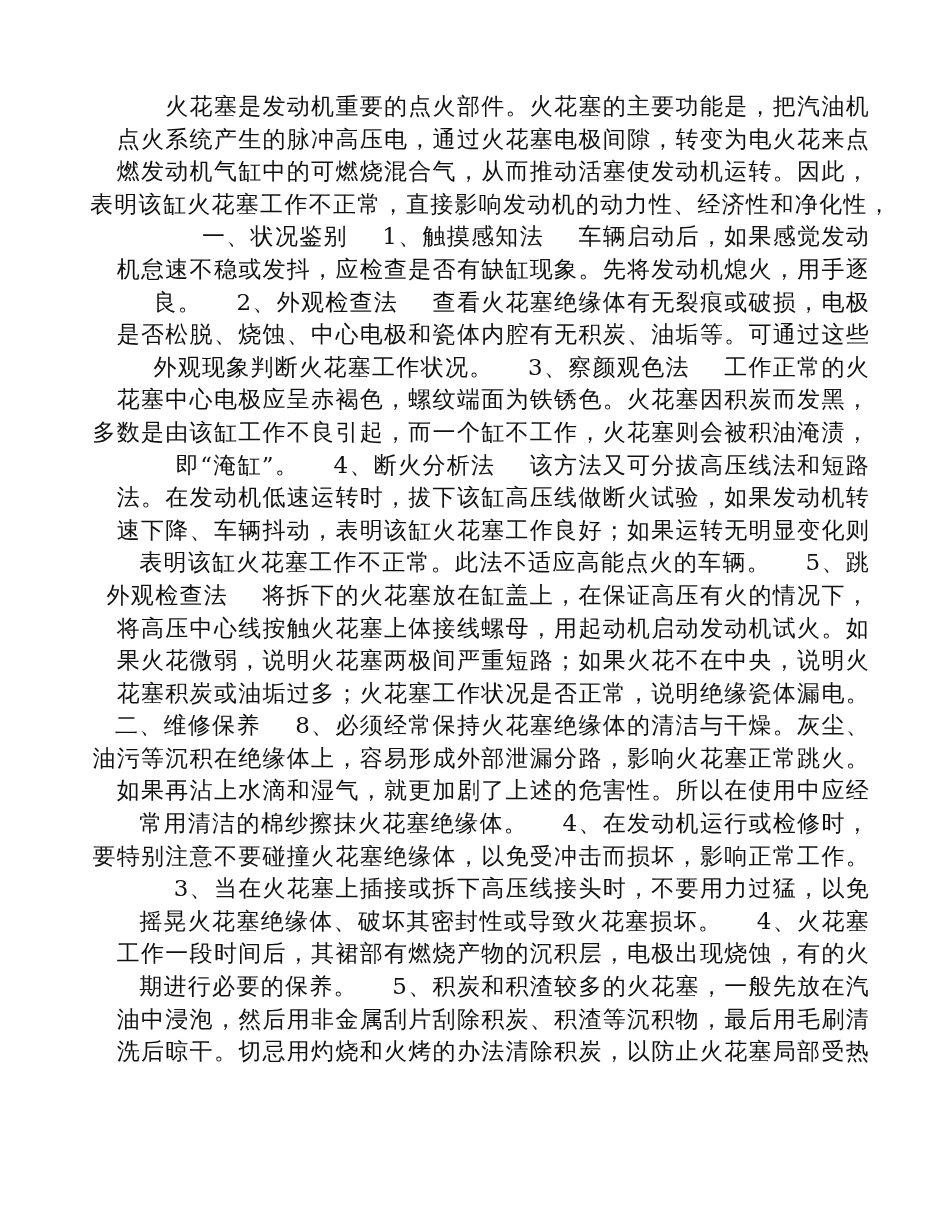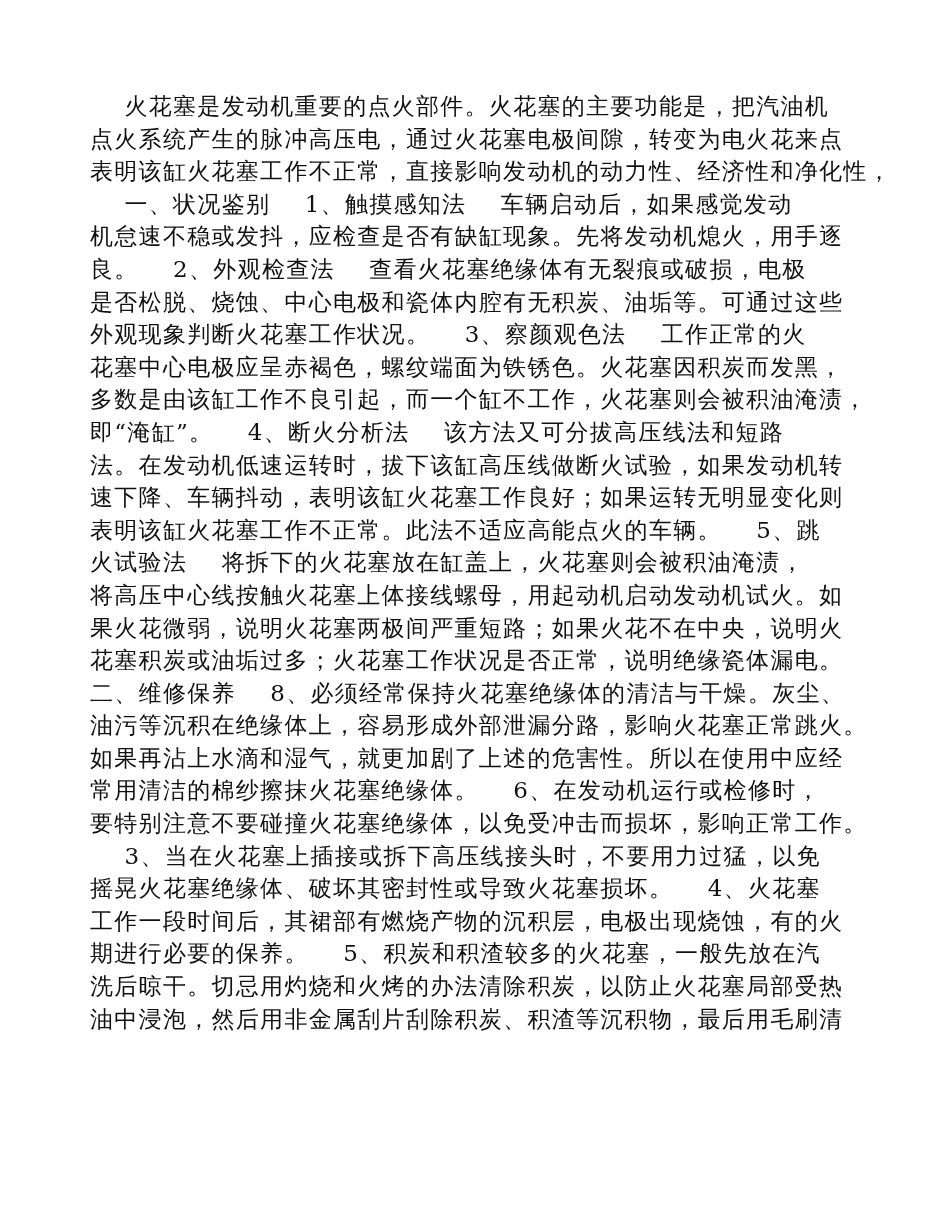--- a/index.html
+++ b/index.html
@@ -13,20 +13,21 @@
       position: relative;
       overflow: hidden;
     }
     .page {
       position: absolute;
       left: 0;
       top: 0;
       width: 950px;
       height: 1230px;
       background: #ffffff;
+      text-align: right;
     }
     .text-block {
       position: absolute;
       left: 90px;
       top: 90px;
       width: 780px;
       font-family: "DejaVu Serif", "Liberation Serif", serif;
       font-size: 23px;
       line-height: 32.6px;
       color: #111111;
@@ -38,41 +39,42 @@
       letter-spacing: 1.3px;
     }
   </style>
 </head>
 <body>
 
 <div class="page">
   <div class="text-block">
     <span class="line">    火花塞是发动机重要的点火部件。火花塞的主要功能是，把汽油机</span>
     <span class="line">点火系统产生的脉冲高压电，通过火花塞电极间隙，转变为电火花来点</span>
+    <span class="line">燃发动机气缸中的可燃烧混合气，从而推动活塞使发动机运转。因此，</span>
     <span class="line">表明该缸火花塞工作不正常，直接影响发动机的动力性、经济性和净化性，</span>
     <span class="line">    一、状况鉴别    1、触摸感知法    车辆启动后，如果感觉发动</span>
     <span class="line">机怠速不稳或发抖，应检查是否有缺缸现象。先将发动机熄火，用手逐</span>
     <span class="line">良。    2、外观检查法    查看火花塞绝缘体有无裂痕或破损，电极</span>
     <span class="line">是否松脱、烧蚀、中心电极和瓷体内腔有无积炭、油垢等。可通过这些</span>
     <span class="line">外观现象判断火花塞工作状况。    3、察颜观色法    工作正常的火</span>
     <span class="line">花塞中心电极应呈赤褐色，螺纹端面为铁锈色。火花塞因积炭而发黑，</span>
     <span class="line">多数是由该缸工作不良引起，而一个缸不工作，火花塞则会被积油淹渍，</span>
     <span class="line">即“淹缸”。    4、断火分析法    该方法又可分拔高压线法和短路</span>
     <span class="line">法。在发动机低速运转时，拔下该缸高压线做断火试验，如果发动机转</span>
     <span class="line">速下降、车辆抖动，表明该缸火花塞工作良好；如果运转无明显变化则</span>
     <span class="line">表明该缸火花塞工作不正常。此法不适应高能点火的车辆。    5、跳</span>
-    <span class="line">火试验法    将拆下的火花塞放在缸盖上，火花塞则会被积油淹渍，</span>
+    <span class="line">外观检查法    将拆下的火花塞放在缸盖上，在保证高压有火的情况下，</span>
     <span class="line">将高压中心线按触火花塞上体接线螺母，用起动机启动发动机试火。如</span>
     <span class="line">果火花微弱，说明火花塞两极间严重短路；如果火花不在中央，说明火</span>
     <span class="line">花塞积炭或油垢过多；火花塞工作状况是否正常，说明绝缘瓷体漏电。</span>
     <span class="line">二、维修保养    8、必须经常保持火花塞绝缘体的清洁与干燥。灰尘、</span>
     <span class="line">油污等沉积在绝缘体上，容易形成外部泄漏分路，影响火花塞正常跳火。</span>
     <span class="line">如果再沾上水滴和湿气，就更加剧了上述的危害性。所以在使用中应经</span>
-    <span class="line">常用清洁的棉纱擦抹火花塞绝缘体。    6、在发动机运行或检修时，</span>
+    <span class="line">常用清洁的棉纱擦抹火花塞绝缘体。    4、在发动机运行或检修时，</span>
     <span class="line">要特别注意不要碰撞火花塞绝缘体，以免受冲击而损坏，影响正常工作。</span>
     <span class="line">    3、当在火花塞上插接或拆下高压线接头时，不要用力过猛，以免</span>
     <span class="line">摇晃火花塞绝缘体、破坏其密封性或导致火花塞损坏。    4、火花塞</span>
     <span class="line">工作一段时间后，其裙部有燃烧产物的沉积层，电极出现烧蚀，有的火</span>
     <span class="line">期进行必要的保养。    5、积炭和积渣较多的火花塞，一般先放在汽</span>
+    <span class="line">油中浸泡，然后用非金属刮片刮除积炭、积渣等沉积物，最后用毛刷清</span>
     <span class="line">洗后晾干。切忌用灼烧和火烤的办法清除积炭，以防止火花塞局部受热</span>
-    <span class="line">油中浸泡，然后用非金属刮片刮除积炭、积渣等沉积物，最后用毛刷清</span>
   </div>
 </div>
 
 </body></html>

